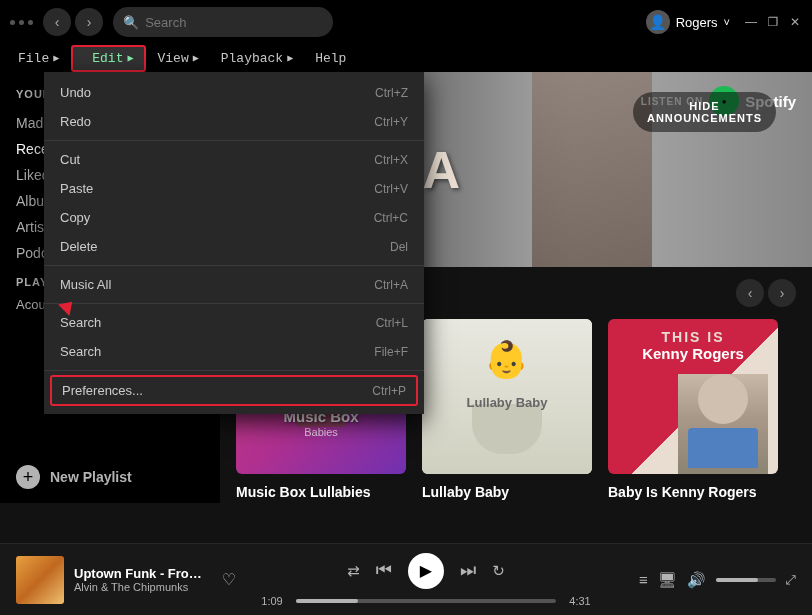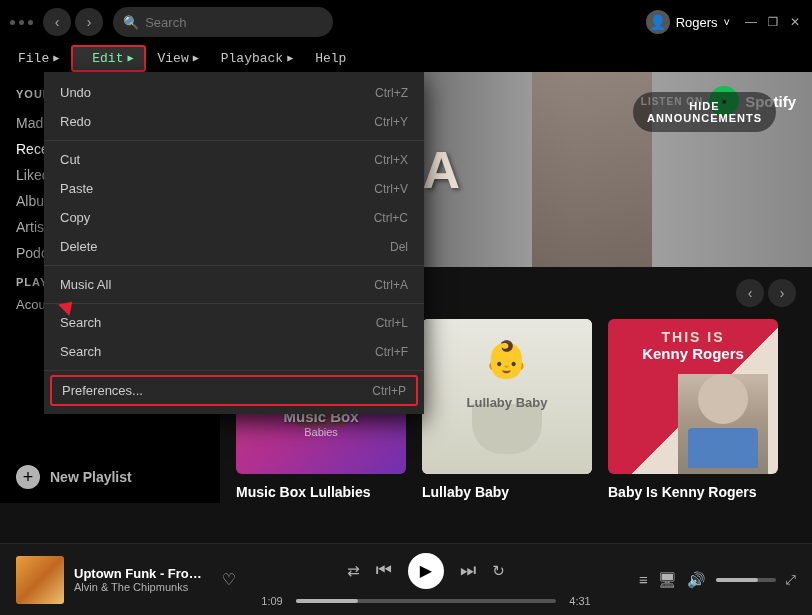--- a/index.html
+++ b/index.html
@@ -653,21 +653,21 @@
     <span class="label">Music All</span>
     <span class="shortcut">Ctrl+A</span>
   </div>
   <div class="dropdown-divider"></div>
   <div class="dropdown-item">
     <span class="label">Search</span>
     <span class="shortcut">Ctrl+L</span>
   </div>
   <div class="dropdown-item">
     <span class="label">Search</span>
-    <span class="shortcut">Ctrl+F</span>
+    <span class="shortcut">File+F</span>
   </div>
   <div class="dropdown-divider"></div>
   <div class="dropdown-item highlighted" style="border:2px solid #e22134;border-radius:3px;margin:2px 6px;padding:6px 10px;">
     <span class="label">Preferences...</span>
     <span class="shortcut">Ctrl+P</span>
   </div>
 </div>
 
 <div class="main-layout" style="height:431px;">
 

